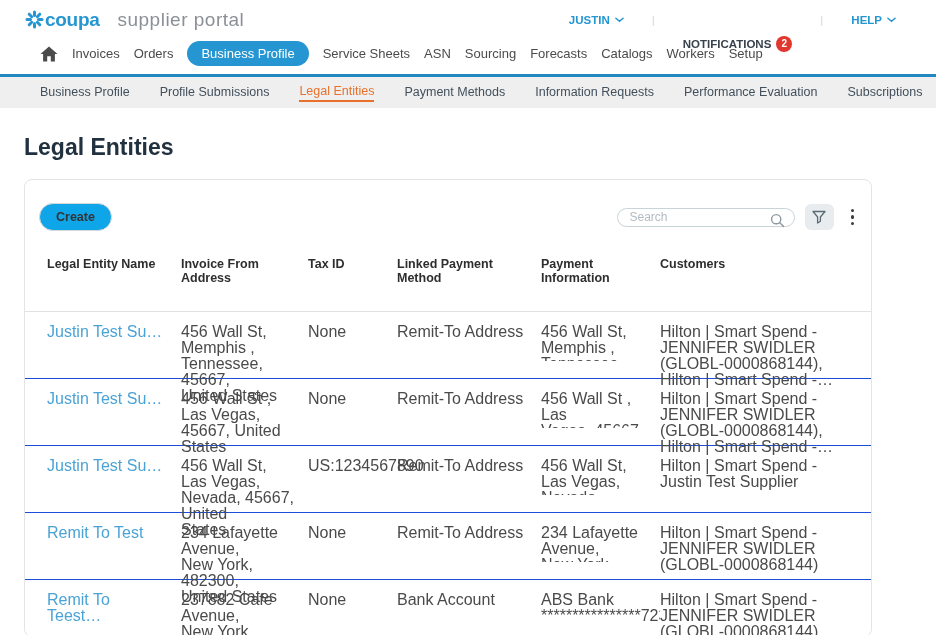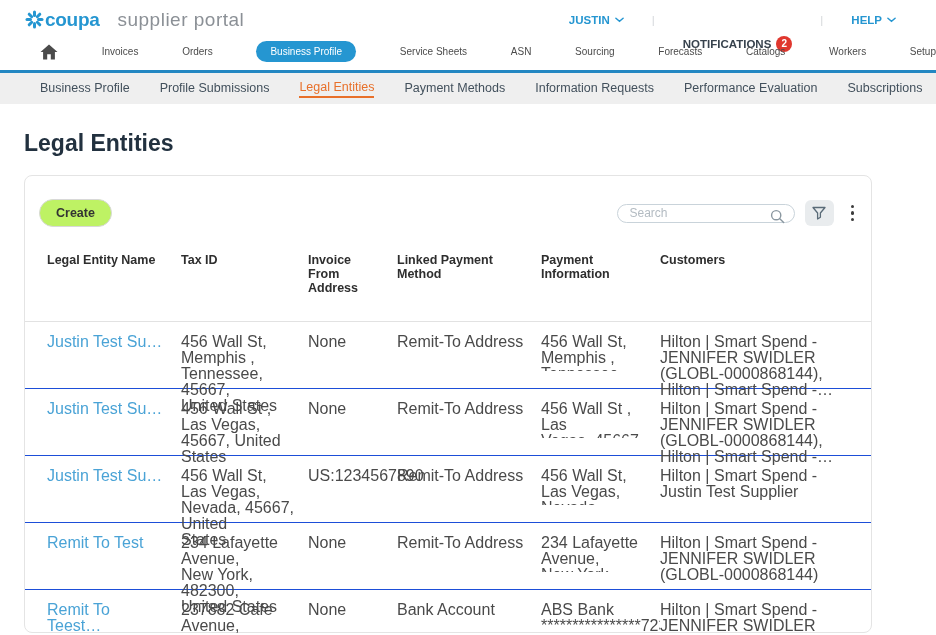--- a/index.html
+++ b/index.html
@@ -14,40 +14,40 @@
   .logo .suffix { color:#8b9096; font-size:19px; letter-spacing:0.5px; margin-left:18px; }
   .topbar-right { display:flex; align-items:center; gap:28px; font-size:11.5px; font-weight:bold; }
   .topbar-link { color:#2596d1; text-decoration:none; display:flex; align-items:center; gap:5px; cursor:pointer; }
   .topbar-link.dark { color:#37424d;margin-top:48px; }
   .sep { color:#d4d7da; font-weight:normal; }
   .badge { display:inline-flex; align-items:center; justify-content:center;
     width:16px; height:16px; border-radius:50%; background:#e0372e; color:#fff;
     font-size:10px; font-weight:bold; }
 
   
-  .main-nav { display:flex; align-items:center; gap:30px; padding:4px 0 8px 40px;
-    font-size:10px; color:#4b4b4b;justify-content:space-between; }
+  .main-nav { display:flex; align-items:center; gap:14px; padding:4px 0 8px 40px;
+    font-size:13px; color:#4b4b4b; }
   .main-nav a { color:#4b4b4b; text-decoration:none; cursor:pointer; white-space:nowrap; }
   .main-nav a.pill { background:#2596d1; color:#fff; padding:5px 14px; border-radius:14px; }
   .home { display:flex; align-items:center; }
   .blue-bar { height:3px; background:#2387c2; }
 
   
   .sub-nav { display:flex; align-items:center; gap:30px; background:#efefef;
     padding:7px 0 6px 40px; font-size:12.5px; }
   .sub-nav a { color:#42505c; text-decoration:none; cursor:pointer; padding-bottom:2px; white-space:nowrap; }
   .sub-nav a.active { color:#e8702a; border-bottom:2px solid #e8702a; }
 
   
   .page-title { margin:26px 0 0 24px; font-size:23px; font-weight:bold; color:#22313f; }
   .card { margin:18px 64px 0 24px; height:458px; border:1px solid #e4e4e4;
     border-radius:8px; background:#fff; display:flex; flex-direction:column; }
 
   .toolbar { display:flex; justify-content:space-between; align-items:center; padding:23px 14px 0 14px; }
-  .btn-create { background:#bef264; border:1px solid #d8d8d8; border-radius:14px;
+  .btn-create { background:#0ea5e9; border:1px solid #d8d8d8; border-radius:14px;
     padding:6px 16px; font-size:12.5px; font-weight:bold; color:#333; cursor:pointer;
     font-family:"Liberation Sans", sans-serif; }
   .toolbar-right { display:flex; align-items:center; }
   .search-wrap { position:relative; }
   .search-wrap input { width:178px; height:19px; border:1px solid #c9d3da; border-radius:13px;
     padding:0 32px 0 12px; font-size:12px; color:#555; outline:none;
     font-family:"Liberation Sans", sans-serif; }
   .search-wrap input::placeholder { color:#b3bbc2; }
   .search-icon { position:absolute; right:10px; top:6px; }
   .btn-filter { width:29px; height:26px; background:#e9ecee; border:none; border-radius:6px;
@@ -171,22 +171,22 @@
         <div class="kebab">
           <i></i>
           <i></i>
           <i></i>
         </div>
       </div>
     </div>
 
     <div class="thead grid">
       <div>Legal Entity Name</div>
+      <div>Invoice From Address</div>
       <div>Tax ID</div>
-      <div>Invoice From Address</div>
       <div>Linked Payment Method</div>
       <div>Payment Information</div>
       <div>Customers</div>
     </div>
 
     <div class="trow grid">
       <div class="cell link">Justin Test Su…</div>
       <div class="cell">456 Wall St, Memphis ,
 Tennessee, 45667,
 United States</div>

